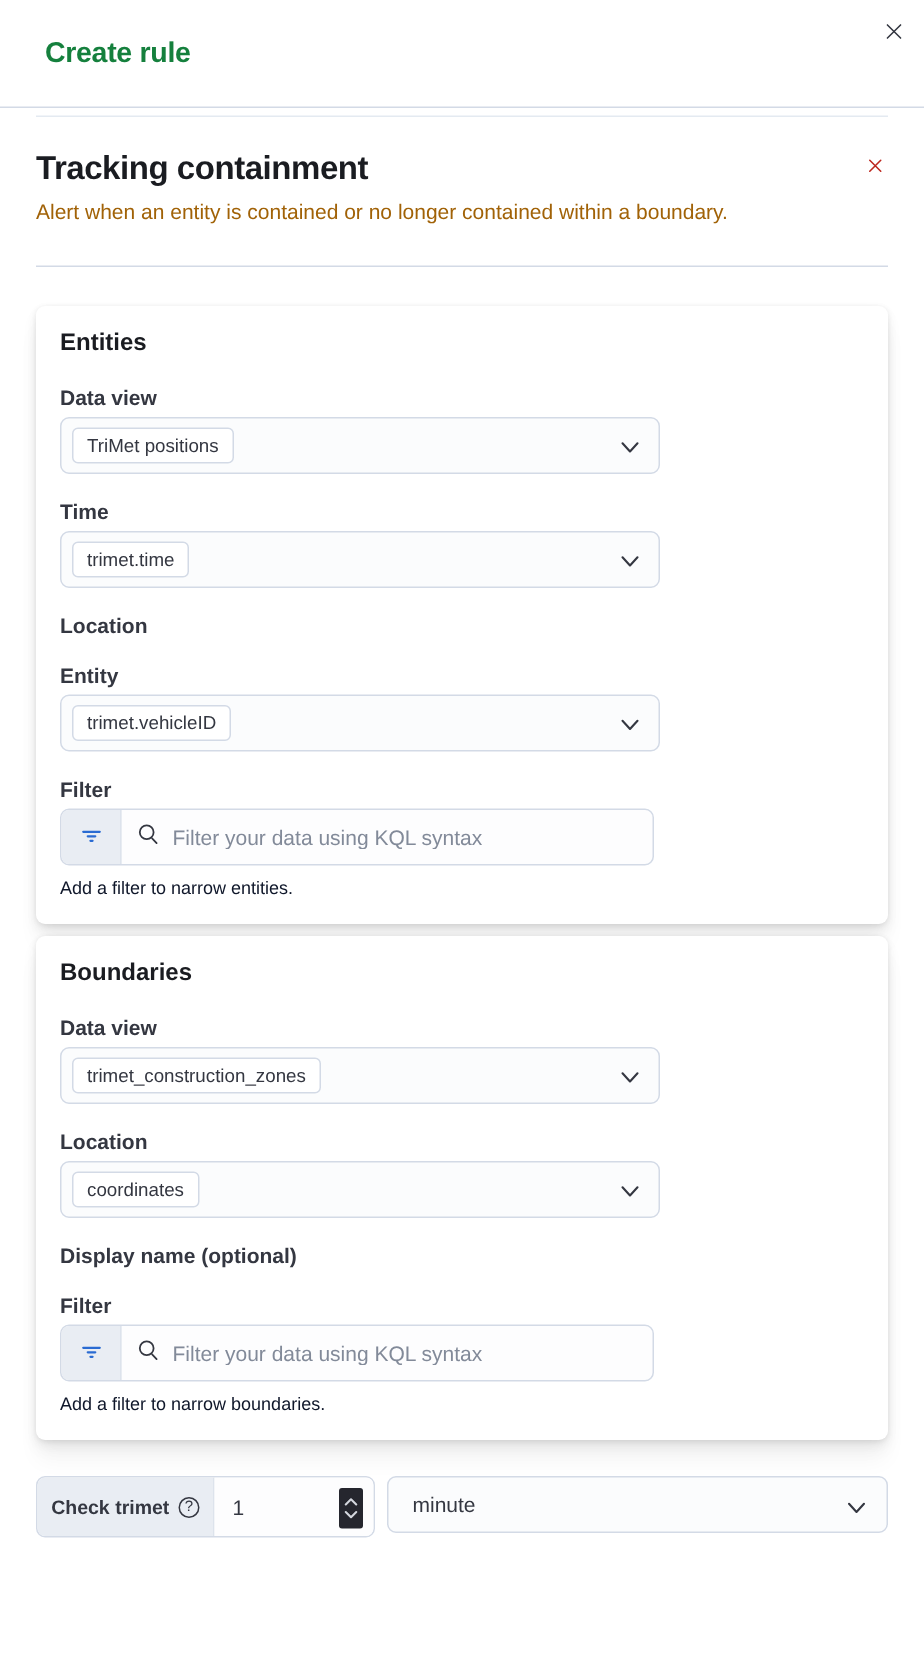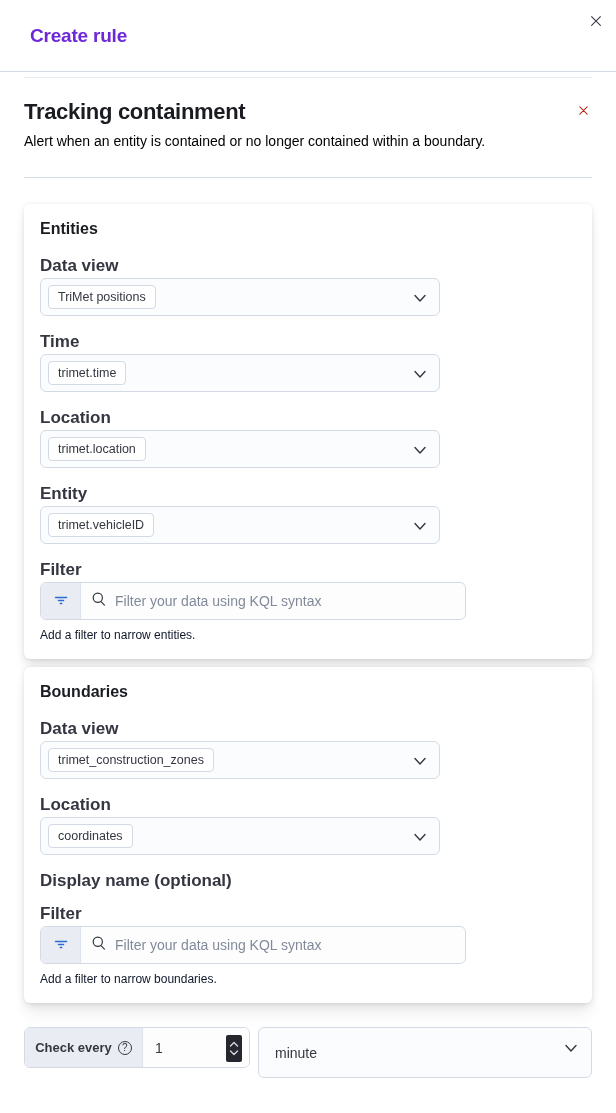--- a/index.html
+++ b/index.html
@@ -2,54 +2,54 @@
 <html><head>
 <meta charset="utf-8">
 <style>
   * { margin:0; padding:0; box-sizing:border-box; }
   html,body { width:616px; height:1113px; background:#fff; overflow:hidden;
     font-family:"Liberation Sans","DejaVu Sans",sans-serif; color:#343741; }
 
   
   .flyout-header { position:relative; height:72px; display:flex; align-items:center;
     padding:0 48px 0 30px; border-bottom:1px solid #d3dae6; }
-  .flyout-title { font-size:19px; font-weight:700; color:#6d28d9; letter-spacing:-.2px; }
+  .flyout-title { font-size:19px; font-weight:700; color:#15803d; letter-spacing:-.2px; }
   .close-btn { position:absolute; top:10px; right:8px; width:24px; height:24px;
     display:flex; align-items:center; justify-content:center; background:none; border:none; cursor:pointer; color:#343741; }
 
   .body { padding:0 24px;border-radius:22px; }
   .top-hr { border:none; border-top:1px solid #e4eaf1; margin-top:5px; }
 
   
   .ruletype { margin-top:20px; display:flex; justify-content:space-between; align-items:flex-start; }
   .ruletype-title { font-size:22px; font-weight:700; color:#1a1c21; letter-spacing:-.3px; line-height:28px; }
   .remove-btn { background:none; border:none; cursor:pointer; color:#bd271e; padding:2px; margin-top:4px; }
-  .ruletype-desc { margin-top:5px; font-size:14px; line-height:21px; color:#000000; }
+  .ruletype-desc { margin-top:5px; font-size:14px; line-height:21px; color:#a16207; }
   .ruletype-hr { border:none; border-top:1px solid #d3dae6; margin-top:25px; }
 
   
   .card { margin-top:26px; background:#fff; border-radius:6px; padding:14px 16px 16px 16px;
     box-shadow:0 .9px 4px -1px rgba(0,0,0,.09), 0 2.6px 8px -1px rgba(0,0,0,.07),
                0 5.7px 12px -1px rgba(0,0,0,.05), 0 15px 15px -1px rgba(0,0,0,.04); }
   .card + .card { margin-top:8px; }
   .card-title { font-size:16px; font-weight:700; color:#1a1c21; line-height:22px; }
 
   .form-row { margin-top:18px; }
-  .form-label { display:block; font-size:17px; font-weight:700; color:#343741; margin-bottom:5px; line-height:15px; }
+  .form-label { display:block; font-size:14px; font-weight:700; color:#343741; margin-bottom:5px; line-height:15px; }
 
   .combo { position:relative; width:400px; height:38px; background:#fbfcfd;
     border:1px solid #d3dae6; border-radius:6px; display:flex; align-items:center;
     padding:0 20px 0 7px; cursor:pointer; }
   .combo .badge { background:#fff; border:1px solid #d3dae6; border-radius:4px;
     font-size:12.5px; color:#343741; padding:4px 9px; line-height:14px; white-space:nowrap; }
   .combo .placeholder-text { font-size:14px; color:#828a99; padding-left:5px; }
   .combo .chevron { position:absolute; right:11px; top:11px; color:#343741; }
 
   
-  .kql-group { width:426px; height:38px; display:flex; border:1px solid #d3dae6;
+  .kql-group { width:396px; height:38px; display:flex; border:1px solid #d3dae6;
     border-radius:6px; overflow:hidden; background:#fdfdfe; }
   .kql-toggle { width:40px; background:#e9edf3; border:none; border-right:1px solid #dde3ec;
     display:flex; align-items:center; justify-content:center; cursor:pointer; color:#2a6bd2; }
   .kql-input-wrap { flex:1; display:flex; align-items:center; padding:0 8px 0 10px; }
   .kql-search-icon { color:#343741; flex:0 0 auto; margin-right:8px; }
   .kql-input { flex:1; border:none; outline:none; background:transparent; font-size:14px;
     color:#343741; font-family:inherit; }
   .kql-input::placeholder { color:#828a99; }
   .help-text { margin-top:8px; font-size:12px; color:#0f172a; line-height:15px; }
 
@@ -62,21 +62,21 @@
   .interval-prepend-label { font-size:13px; font-weight:700; color:#343741; }
   .q-icon { width:14px; height:14px; border:1.2px solid #343741; border-radius:50%;
     font-size:10px; line-height:12px; text-align:center; color:#343741; font-weight:500; }
   .interval-input-wrap { position:relative; flex:1; background:#fdfdfe; display:flex; align-items:center; }
   .interval-input { width:100%; border:none; outline:none; background:transparent;
     font-size:14px; color:#343741; padding:0 30px 0 12px; font-family:inherit; }
   .stepper { position:absolute; right:7px; top:7px; width:16px; height:27px; background:#25262e;
     border-radius:2px; display:flex; flex-direction:column; align-items:center; justify-content:center;
     gap:1px; color:#d3d6dd; cursor:pointer; }
 
-  .unit-select { position:relative; flex:1; margin-left:8px; height:51px; background:#fbfcfd;
+  .unit-select { position:relative; flex:1; margin-left:8px; height:38px; background:#fbfcfd;
     border:1px solid #d3dae6; border-radius:6px; display:flex; align-items:center;
     padding:0 36px 0 16px; cursor:pointer; }
   .unit-select .value { font-size:14px; color:#343741; }
   .unit-select .chevron { position:absolute; right:12px; top:12px; color:#343741; }
 </style>
 </head>
 <body>
 
 <div class="flyout-header">
   <div class="flyout-title">Create rule</div>
@@ -129,28 +129,20 @@
         <span class="chevron">
           <svg width="16" height="16" viewBox="0 0 16 16">
               <path d="M3 5.5L8 11l5-5.5" fill="none" stroke="currentColor" stroke-width="1.4" stroke-linecap="round" stroke-linejoin="round"></path>
             </svg>
         </span>
       </div>
     </div>
 
     <div class="form-row">
       <label class="form-label">Location</label>
-      <div class="combo">
-        <span class="badge">trimet.location</span>
-        <span class="chevron">
-          <svg width="16" height="16" viewBox="0 0 16 16">
-              <path d="M3 5.5L8 11l5-5.5" fill="none" stroke="currentColor" stroke-width="1.4" stroke-linecap="round" stroke-linejoin="round"></path>
-            </svg>
-        </span>
-      </div>
     </div>
 
     <div class="form-row">
       <label class="form-label">Entity</label>
       <div class="combo">
         <span class="badge">trimet.vehicleID</span>
         <span class="chevron">
           <svg width="16" height="16" viewBox="0 0 16 16">
               <path d="M3 5.5L8 11l5-5.5" fill="none" stroke="currentColor" stroke-width="1.4" stroke-linecap="round" stroke-linejoin="round"></path>
             </svg>
@@ -233,21 +225,21 @@
           <input class="kql-input" placeholder="Filter your data using KQL syntax" style="">
         </div>
       </div>
       <div class="help-text">Add a filter to narrow boundaries.</div>
     </div>
   </div>
 
   <div class="schedule-row">
     <div class="interval-group">
       <div class="interval-prepend">
-        <span class="interval-prepend-label">Check every</span>
+        <span class="interval-prepend-label">Check trimet</span>
         <span class="q-icon">?</span>
       </div>
       <div class="interval-input-wrap">
         <input class="interval-input" value="1" style="">
         <span class="stepper">
           <svg width="10" height="7" viewBox="0 0 10 7">
               <path d="M1.5 5L5 1.5 8.5 5" fill="none" stroke="currentColor" stroke-width="1.4" stroke-linecap="round" stroke-linejoin="round"></path>
             </svg>
           <svg width="10" height="7" viewBox="0 0 10 7">
               <path d="M1.5 2L5 5.5 8.5 2" fill="none" stroke="currentColor" stroke-width="1.4" stroke-linecap="round" stroke-linejoin="round"></path>

